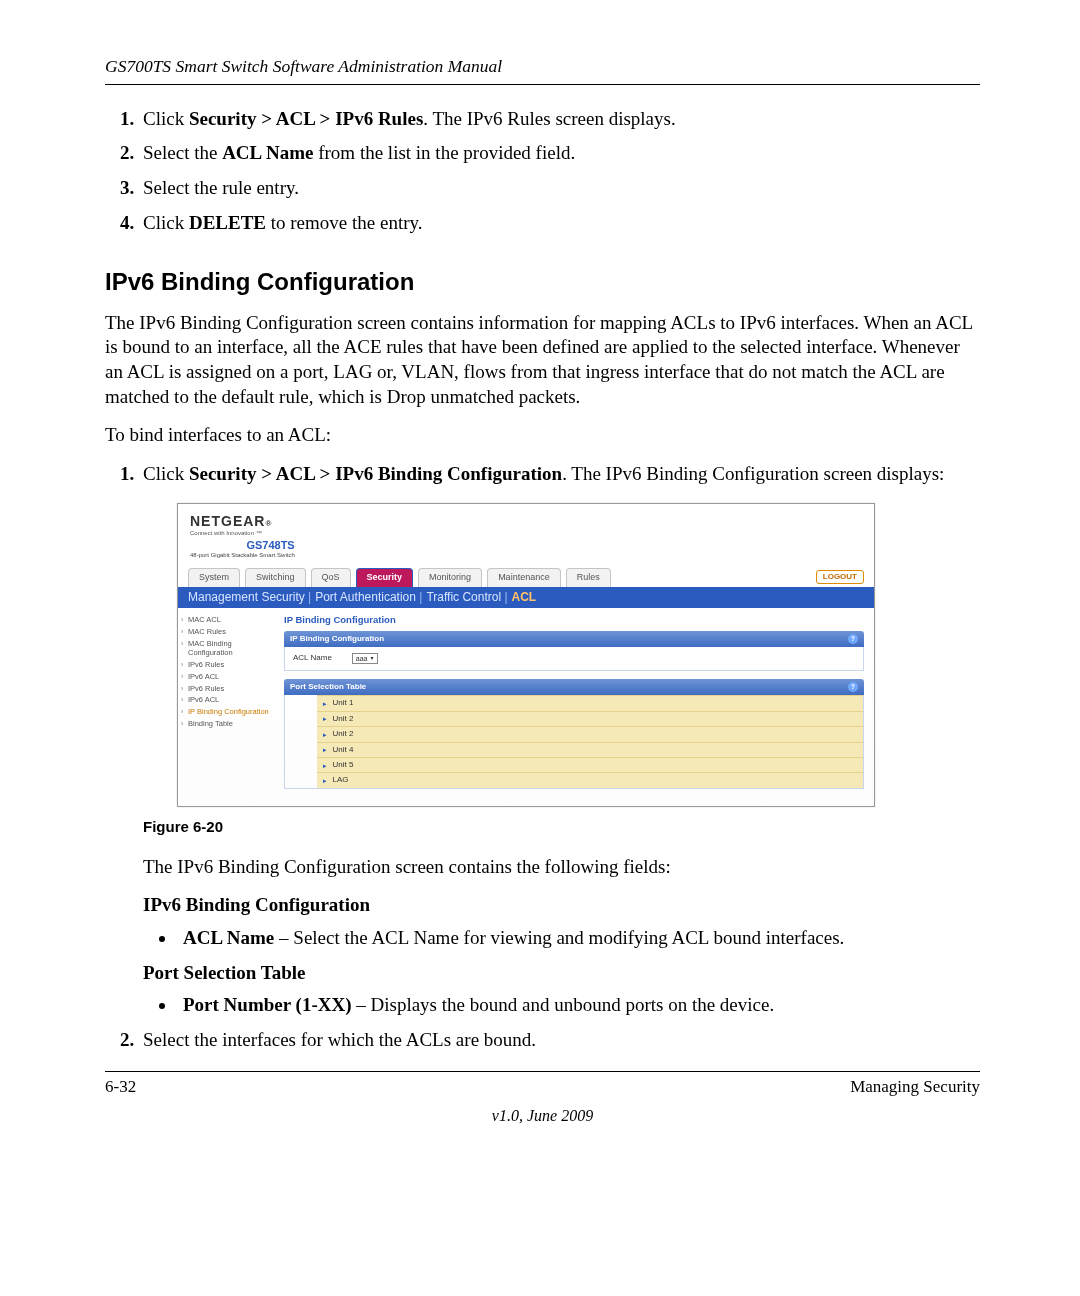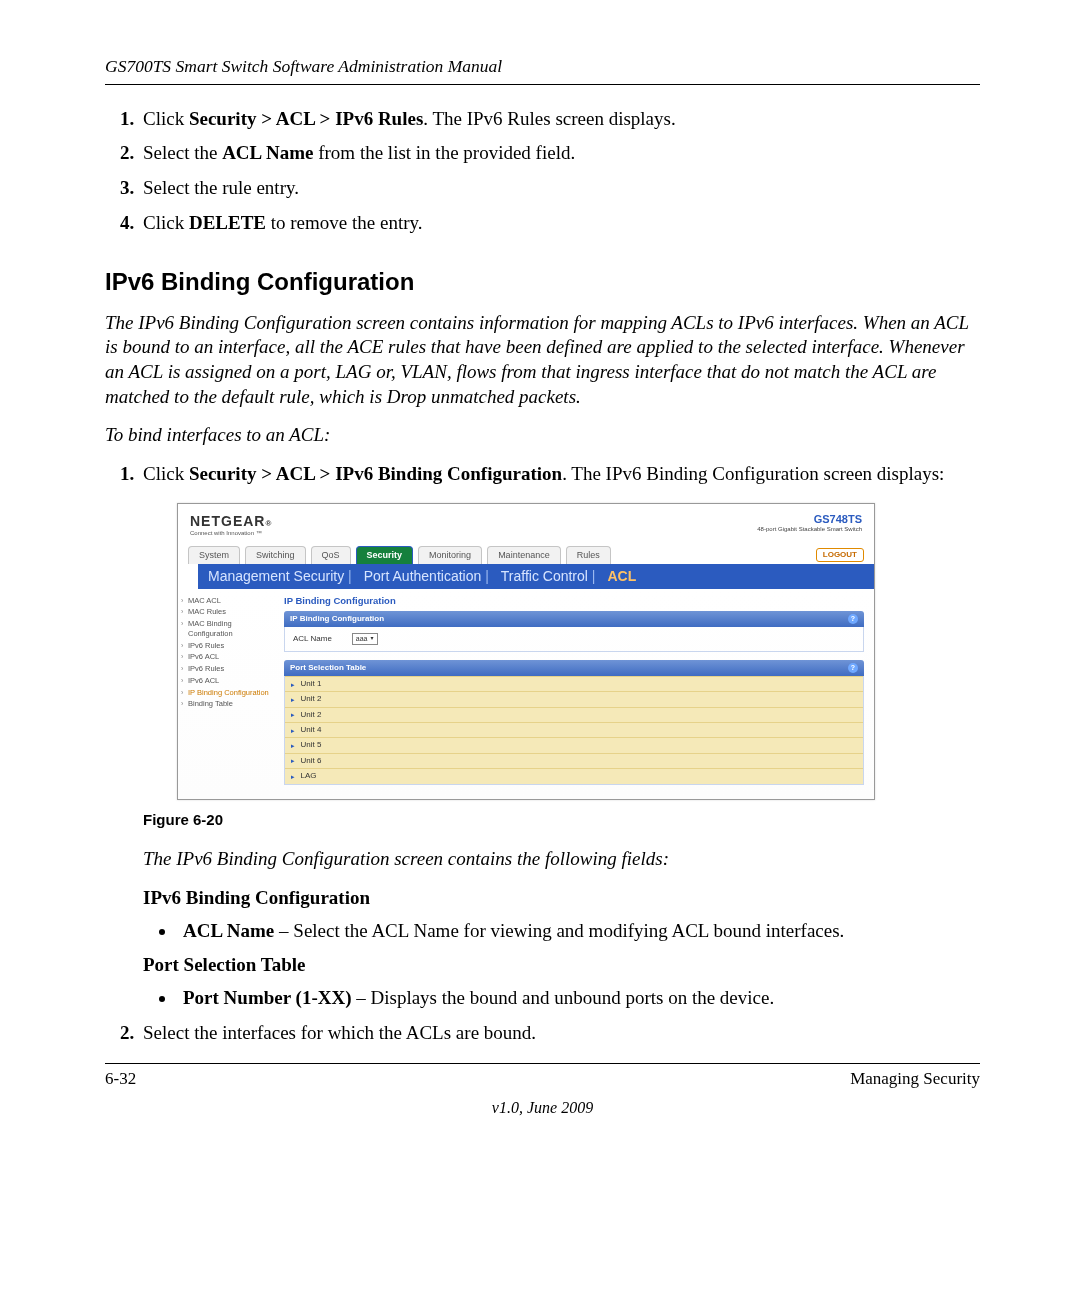--- a/index.html
+++ b/index.html
@@ -46,21 +46,20 @@
   }
   .bold { font-weight: bold; }
   h2.section {
     font-family: Arial, Helvetica, sans-serif;
     font-weight: bold;
     font-size: 24px;
     margin: 30px 0 14px 0;
   }
   p.body {
     margin: 0 4px 14px 0;
-    font-style: italic;
   }
   .figure-wrap {
     margin: 16px 0 10px 34px;
   }
   .figure-label {
     font-family: Arial, Helvetica, sans-serif;
     font-weight: bold;
     font-size: 15px;
     margin: 10px 0 18px 34px;
   }
@@ -95,23 +94,24 @@
     width: 696px;
     border: 1px solid #999;
     background: #fff;
     font-family: Arial, Helvetica, sans-serif;
     font-size: 9px;
     color: #333;
     box-shadow: 0 0 2px rgba(0,0,0,0.15);
   }
   .ui-top {
     display:flex;
-    justify-content: space-between;
+    justify-content: flex-end;
     align-items: flex-start;
     padding: 8px 12px 2px 12px;
+    flex-direction: column;
   }
   .netgear {
     font-weight: bold;
     font-size: 14px;
     letter-spacing: 1px;
     font-family: Arial, sans-serif;
   }
   .netgear-sub {
     font-size: 6px;
     color: #555;
@@ -137,42 +137,41 @@
   .tab {
     padding: 3px 10px;
     border: 1px solid #c5c5c5;
     border-bottom: none;
     border-radius: 4px 4px 0 0;
     background: #f2f2f2;
     font-size: 9px;
     color: #555;
   }
   .tab.active {
-    background: #15803d;
+    background: #be185d;
     color: #fff;
     font-weight: bold;
     border-color: #2b5bbf;
   }
   .logout {
     margin-left: auto;
     border: 1px solid #e08a00;
     color: #c66a00;
     padding: 1px 6px;
     border-radius: 3px;
     font-size: 8px;
     font-weight: bold;
   }
   .subnav {
     background: #2b5bbf;
     color: #d6e4ff;
     padding: 3px 10px;
-    font-size: 14px;
-    display:flex;
-    gap: 12px;
-    margin-left: 20px;
+    font-size: 12px;
+    display:flex;
+    gap: 4px;
   }
   .subnav span.sep::after {
     content: " | ";
     color:#9bb8ef;
   }
   .subnav .active-sub {
     color:#ffc266;
     font-weight: bold;
   }
   .ui-body {
@@ -252,20 +251,21 @@
     border-top:none;
   }
   .port-row {
     background: #f5e9b8;
     padding: 2px 6px;
     font-size: 8px;
     display:flex;
     align-items:center;
     gap:6px;
     border-top:1px solid #e6d28a;
+    margin-left:32px;
   }
   .port-row .arrow {
     color:#2b5bbf;
     font-size:7px;
   }
 </style>
 </head>
 <body>
 
 <div class="page">
@@ -358,24 +358,20 @@
                 <div class="port-row">
                     <span class="arrow">▸</span>
                     <span>Unit 4</span>
                   </div>
                 <div class="port-row">
                     <span class="arrow">▸</span>
                     <span>Unit 5</span>
                   </div>
                 <div class="port-row">
                     <span class="arrow">▸</span>
-                    <span>Unit 6</span>
-                  </div>
-                <div class="port-row">
-                    <span class="arrow">▸</span>
                     <span>LAG</span>
                   </div>
               </div>
             </div>
           </div>
         </div>
       </div>
       <div class="figure-label" style="margin-left:0;">Figure 6-20</div>
 
       <p class="body" style="margin-left:0;">The IPv6 Binding Configuration screen contains the following fields:</p>

